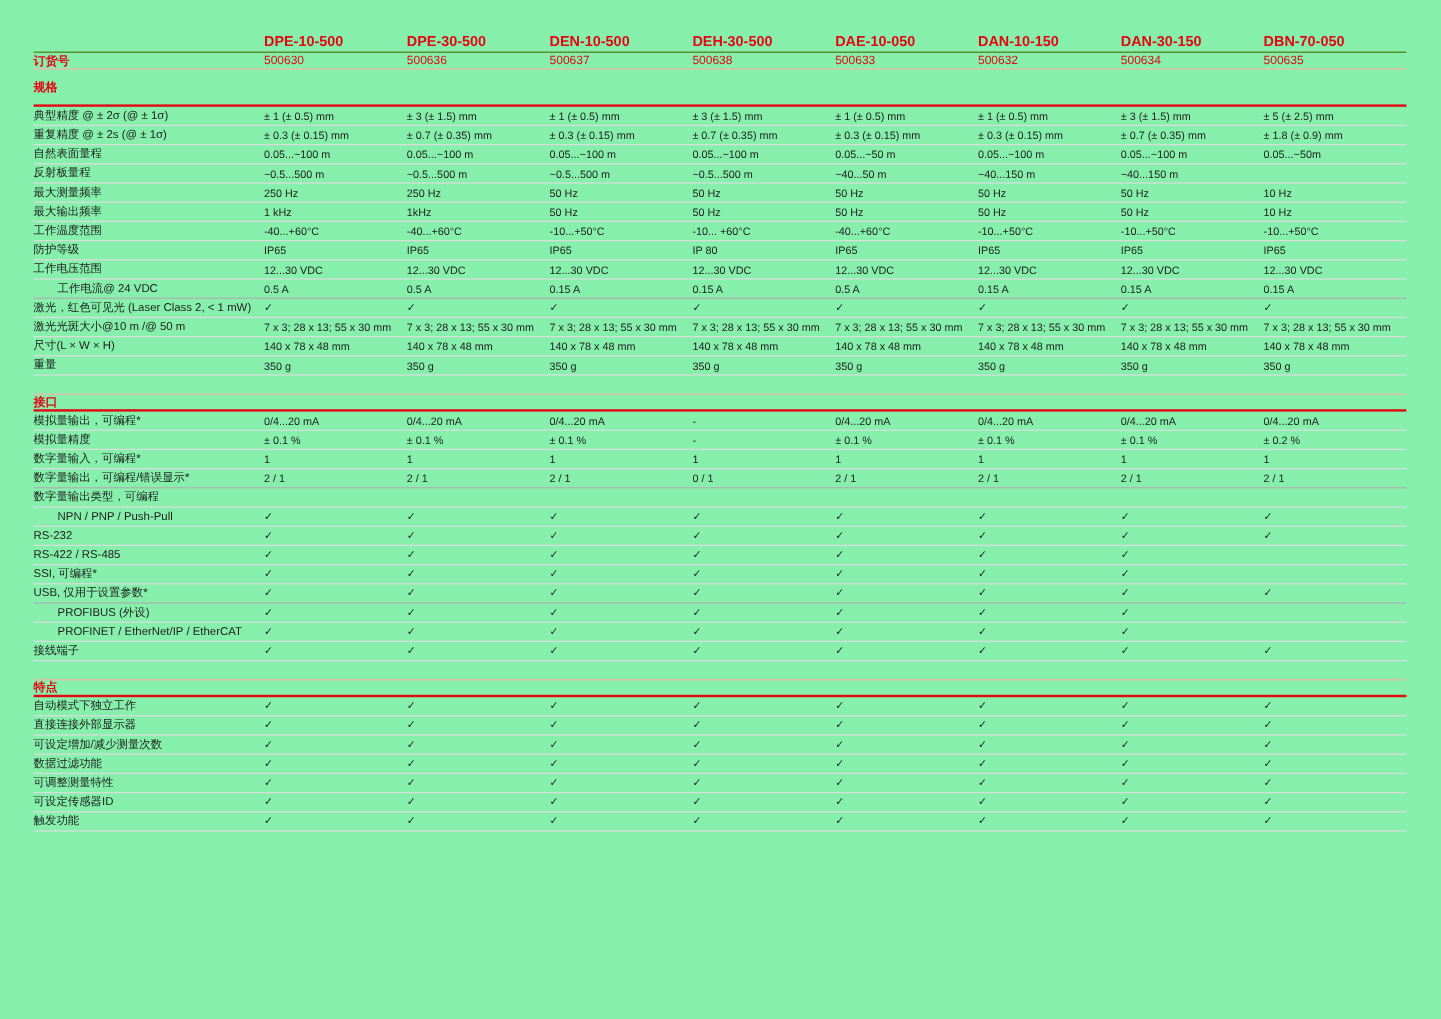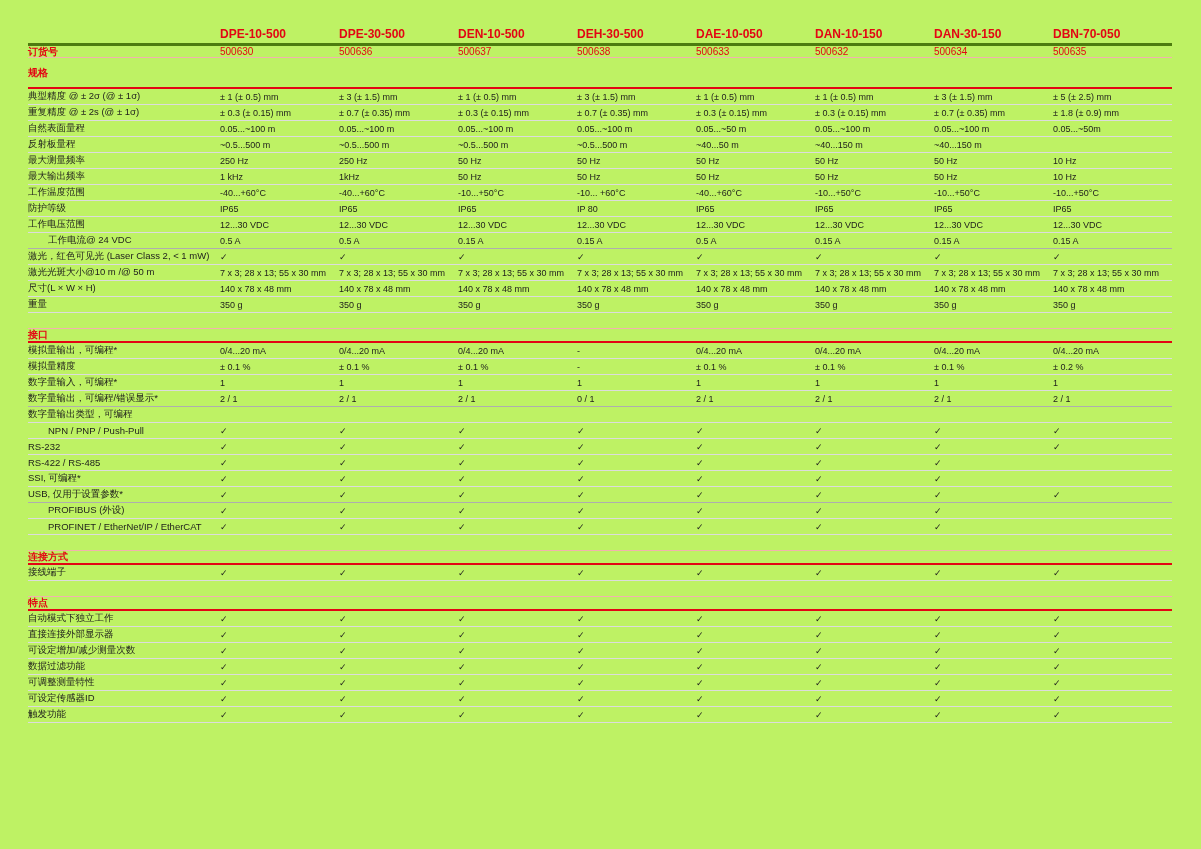--- a/index.html
+++ b/index.html
@@ -2,34 +2,34 @@
 <html><head>
 <meta charset="utf-8">
 <style>
   html,body{margin:0;padding:0;background:#ffffff;}
   body{
     width:1201px;height:849px;overflow:hidden;
     font-family:"Liberation Sans","DejaVu Sans",sans-serif;
     color:#1d1d1b;
     -webkit-font-smoothing:antialiased;
   }
-  .page{position:relative;width:1201px;height:849px;background:#bef264;}
+  .page{position:relative;width:1201px;height:849px;background:#86efac;}
   .spec-table{position:absolute;left:28px;top:26px;width:1144px;}
 
   .row{display:flex;align-items:center;height:16px;border-bottom:1px solid #dcdcdc;box-sizing:border-box;}
   .row.strong{border-bottom:1px solid #aeaeae;}
   .label-cell{width:192px;flex:0 0 192px;font-size:9.5px;white-space:nowrap;overflow:visible;}
   .label-cell.indent{padding-left:20px;width:172px;flex:0 0 172px;}
   .val-cell{width:119px;flex:0 0 119px;font-size:9px;white-space:nowrap;overflow:visible;}
   .check{font-size:9px;color:#1d1d1b;}
 
   .header-row{height:17px;border-bottom:none;align-items:flex-end;padding-bottom:2px;}
   .header-row .val-cell{font-size:12px;font-weight:bold;color:#e30613;letter-spacing:0;}
 
-  .order-row{height:15px;border-top:3px solid #4d7c0f;border-bottom:1px solid #f2b3ad;color:#e30613;}
+  .order-row{height:15px;border-top:1px solid #4d7c0f;border-bottom:1px solid #f2b3ad;color:#e30613;}
   .order-row .label-cell{font-weight:bold;font-size:10px;}
   .order-row .val-cell{font-size:10px;color:#e30613;}
 
   .section{margin-top:0;}
   .section-header{
     border-top:1px solid #f2b3ad;
     border-bottom:2px solid #e30613;
     margin-top:15px;
     height:15px;box-sizing:border-box;
     display:flex;align-items:center;
@@ -475,23 +475,20 @@
           <div class="val-cell">
             <div class="check">✓</div>
           </div>
           <div class="val-cell">
             <div class="check">✓</div>
           </div>
           <div class="val-cell"></div>
         </div>
       </div>
       <div class="section">
-        <div class="section-header">
-          <div class="section-title">连接方式</div>
-        </div>
         <div class="row">
           <div class="label-cell">接线端子</div>
           <div class="val-cell">
             <div class="check">✓</div>
           </div>
           <div class="val-cell">
             <div class="check">✓</div>
           </div>
           <div class="val-cell">
             <div class="check">✓</div>

